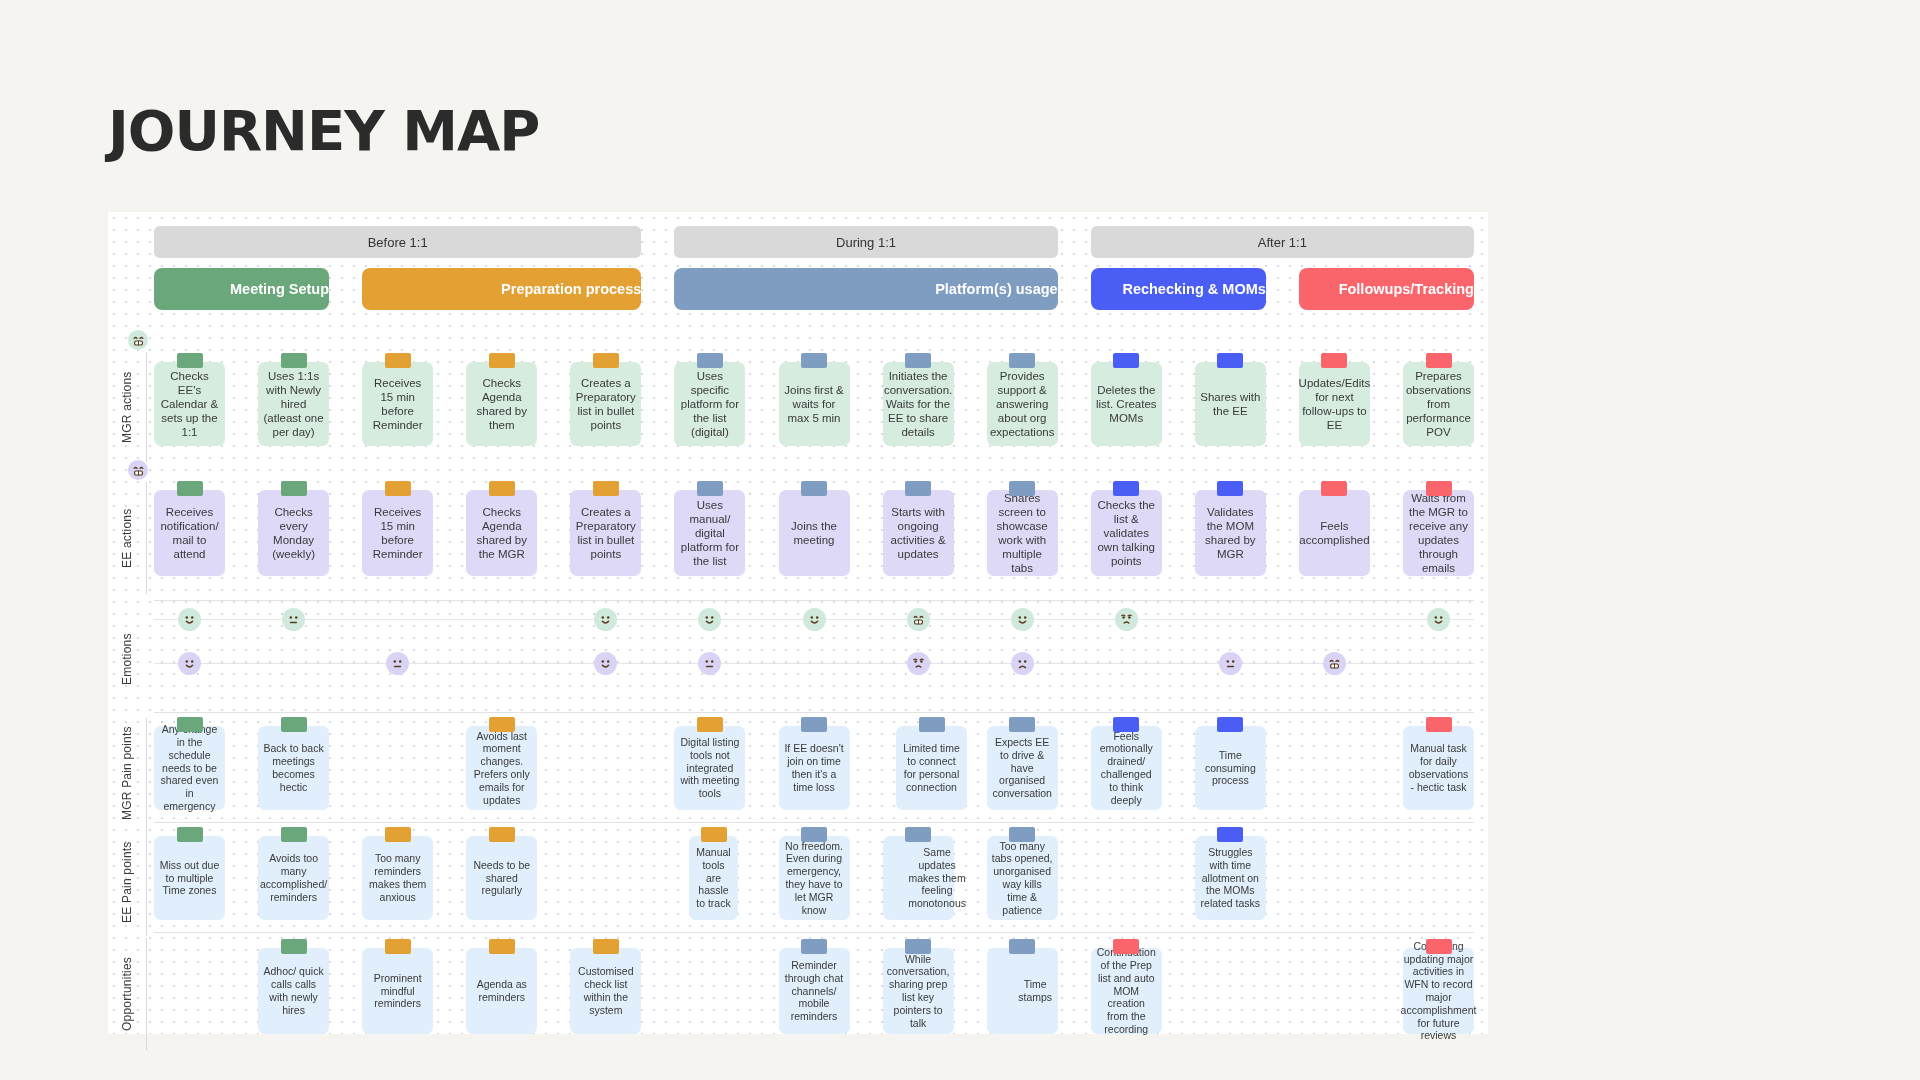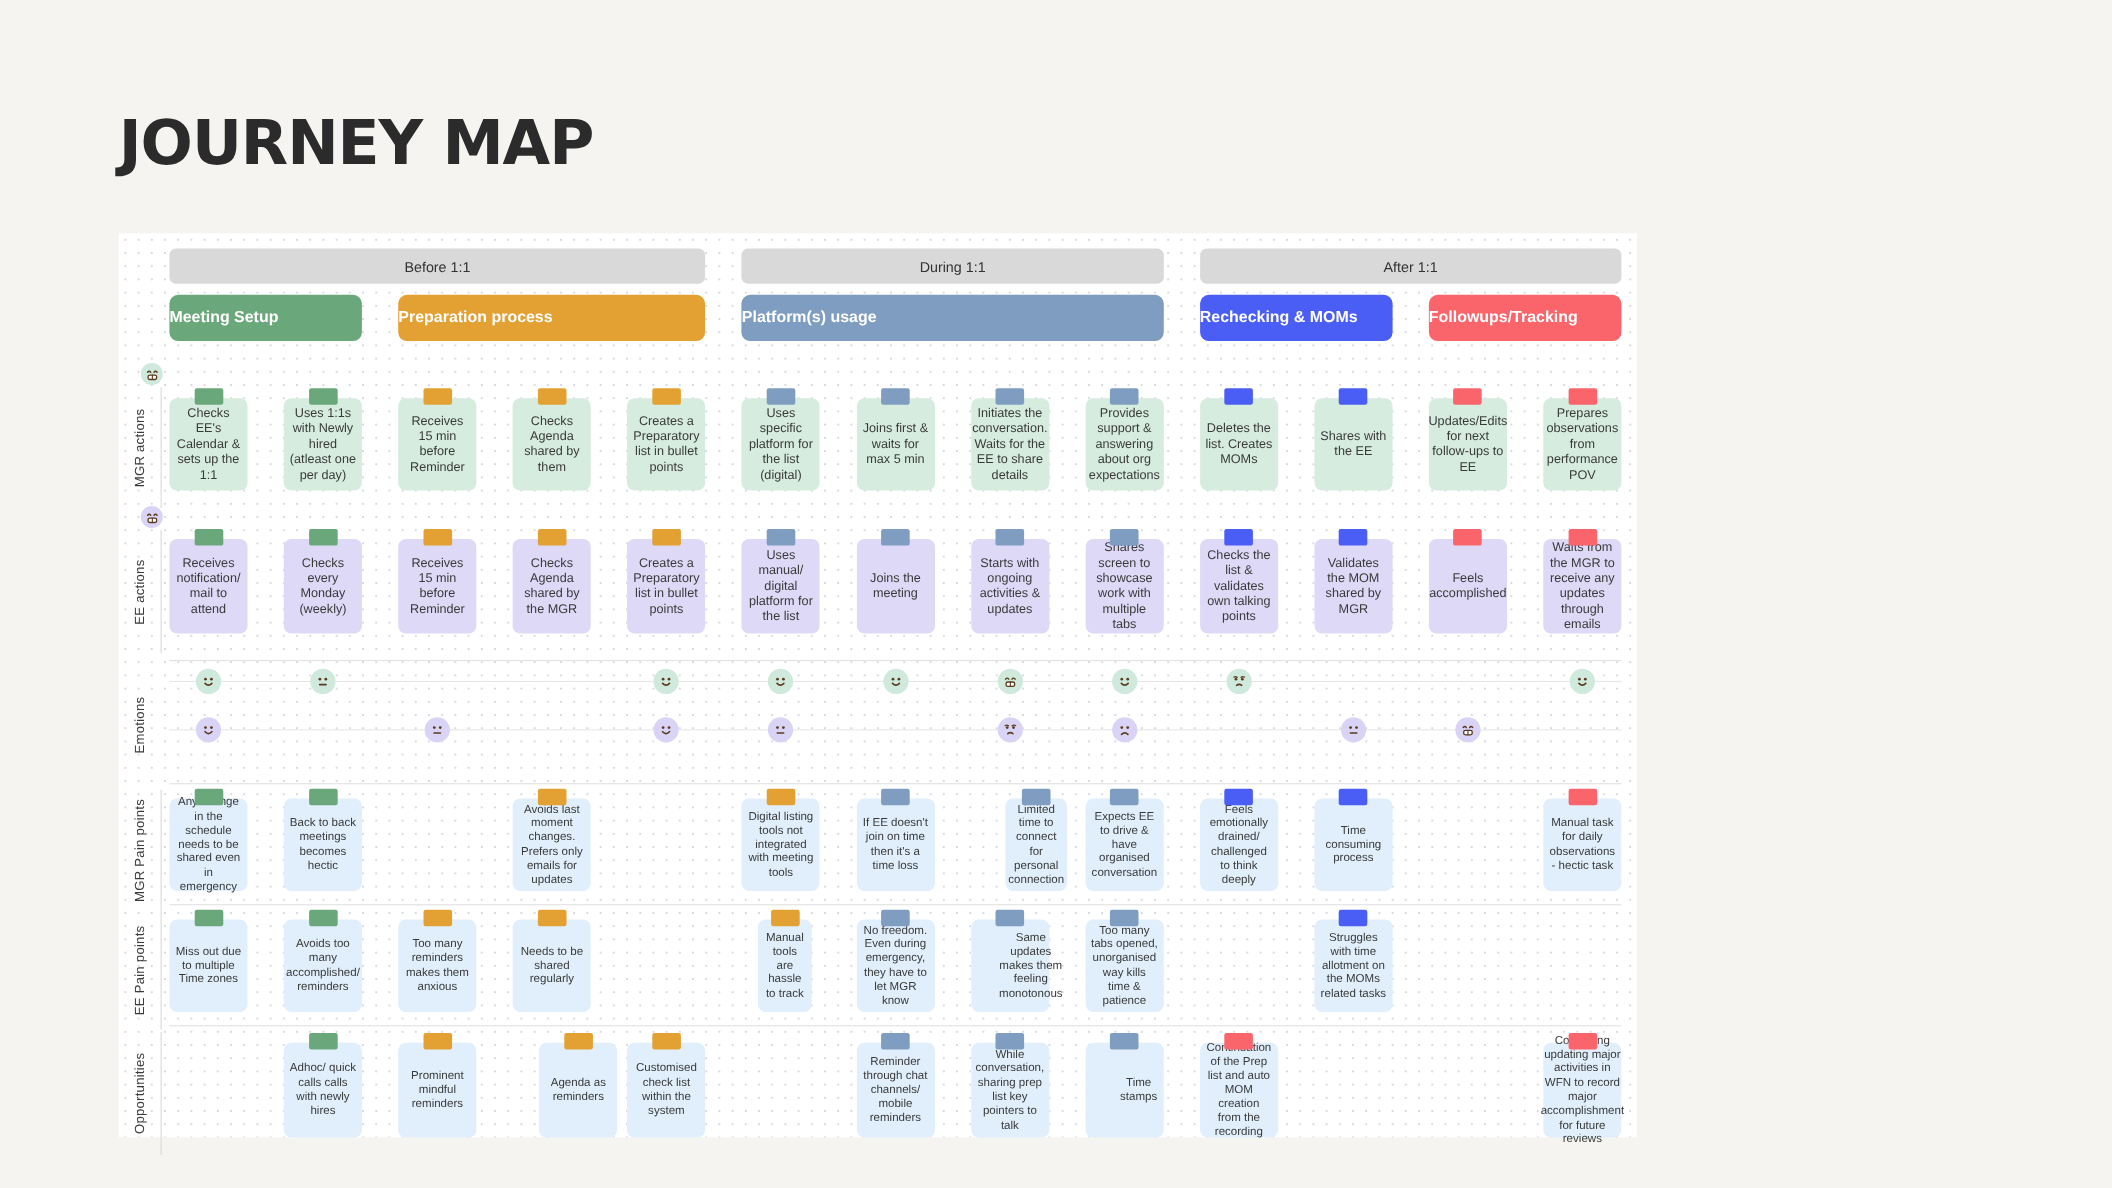--- a/index.html
+++ b/index.html
@@ -48,21 +48,21 @@
     background: #d9d9d9;
     border-radius: 6px;
     display: flex; align-items: center; justify-content: center;
     font-size: 13px; color: #333;
   }
   
   .stage {
     position: absolute;
     height: 42px;
     border-radius: 8px;
-    display: flex; align-items: center; justify-content: flex-start;
+    display: flex; align-items: center; justify-content: flex-end;
     color: #ffffff;
     font-size: 14.5px;
     font-weight: 600;
   }
   
   .card {
     position: absolute;
     border-radius: 7px;
     display: flex; align-items: center; justify-content: center;
     text-align: center;
@@ -408,21 +408,21 @@
         <span>Avoids last moment changes. Prefers only emails for updates</span>
       </div>
       <div class="card pain" style="left: 566.417px; top: 514px; width: 71px; height: 84px;">
         <span class="tab" style="background: rgb(226, 161, 50);"></span>
         <span>Digital listing tools not integrated with meeting tools</span>
       </div>
       <div class="card pain" style="left: 670.5px; top: 514px; width: 71px; height: 84px;">
         <span class="tab" style="background: rgb(126, 157, 192);"></span>
         <span>If EE doesn't join on time then it's a time loss</span>
       </div>
-      <div class="card pain" style="left: 806px; top: 514px; width: 56px; height: 84px;">
+      <div class="card pain" style="left: 788px; top: 514px; width: 71px; height: 84px;">
         <span class="tab" style="background: rgb(126, 157, 192);"></span>
         <span>Limited time to connect for personal connection</span>
       </div>
       <div class="card pain" style="left: 878.667px; top: 514px; width: 71px; height: 84px;">
         <span class="tab" style="background: rgb(126, 157, 192);"></span>
         <span>Expects EE to drive &amp; have organised conversation</span>
       </div>
       <div class="card pain" style="left: 982.75px; top: 514px; width: 71px; height: 84px;">
         <span class="tab" style="background: rgb(74, 94, 245);"></span>
         <span>Feels emotionally drained/ challenged to think deeply</span>
@@ -478,21 +478,21 @@
       <div class="vrule" style="top: 726px; height: 112px; left: 38px;"></div>
       <div class="rowlabel" style="left: 8px; top: 726px; height: 112px; width: 22px; display: flex; align-items: center; justify-content: center;">Opportunities</div>
       <div class="card opp" style="left: 150.083px; top: 736px; width: 71px; height: 86px;">
         <span class="tab" style="background: rgb(106, 168, 123);"></span>
         <span>Adhoc/ quick calls calls with newly hires</span>
       </div>
       <div class="card opp" style="left: 254.167px; top: 736px; width: 71px; height: 86px;">
         <span class="tab" style="background: rgb(226, 161, 50);"></span>
         <span>Prominent mindful reminders</span>
       </div>
-      <div class="card opp" style="left: 358.25px; top: 736px; width: 71px; height: 86px; margin-left: 24px;">
+      <div class="card opp" style="left: 358.25px; top: 736px; width: 71px; height: 86px;">
         <span class="tab" style="background: rgb(226, 161, 50);"></span>
         <span>Agenda as reminders</span>
       </div>
       <div class="card opp" style="left: 462.333px; top: 736px; width: 71px; height: 86px;">
         <span class="tab" style="background: rgb(226, 161, 50);"></span>
         <span>Customised check list within the system</span>
       </div>
       <div class="card opp" style="left: 670.5px; top: 736px; width: 71px; height: 86px;">
         <span class="tab" style="background: rgb(126, 157, 192);"></span>
         <span>Reminder through chat channels/ mobile reminders</span>

